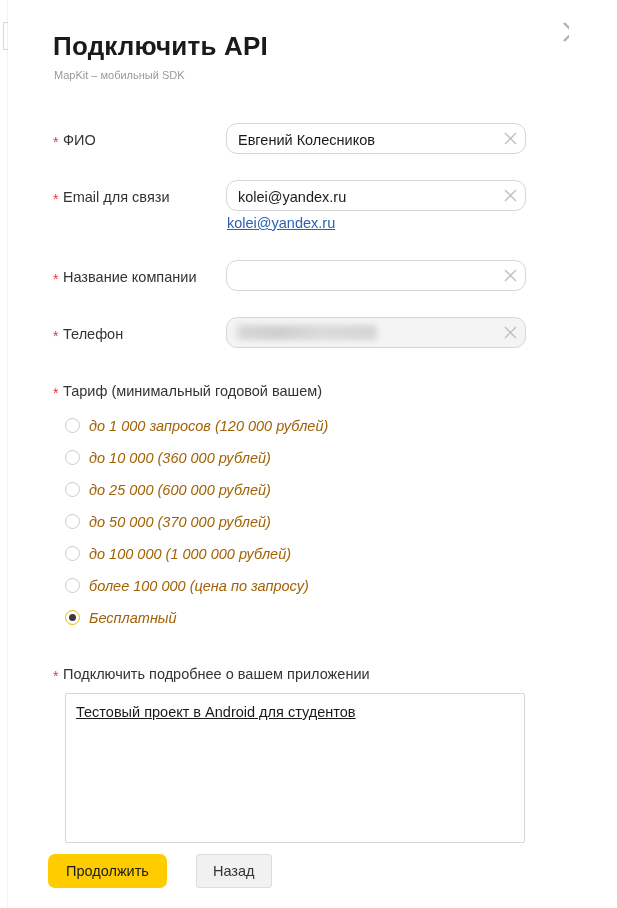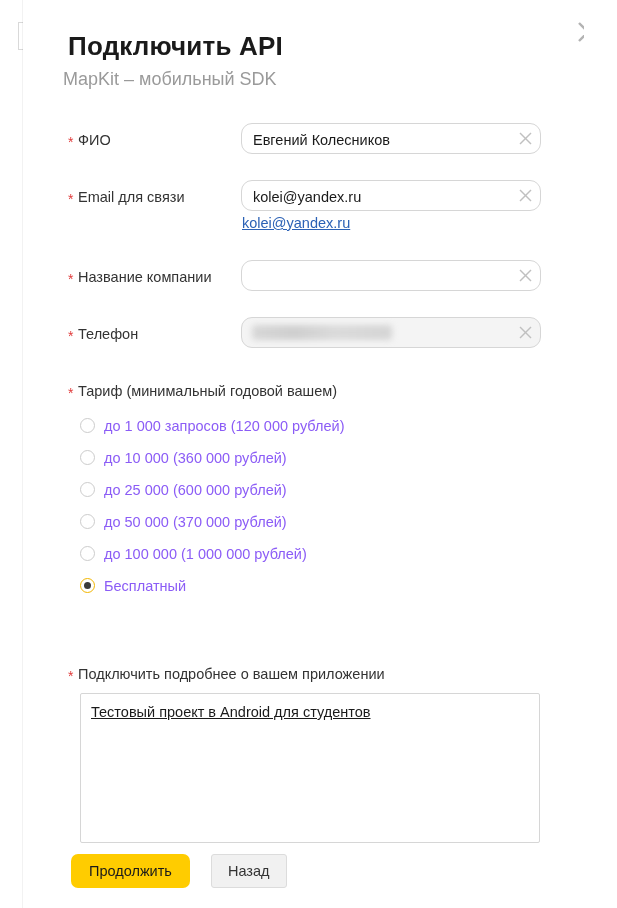--- a/index.html
+++ b/index.html
@@ -7,21 +7,20 @@
     padding: 0;
     background: #ffffff;
     font-family: "Liberation Sans", sans-serif;
   }
   #root {
     position: relative;
     width: 569px;
     height: 908px;
     overflow: hidden;
     background: #f2f2f2;
-    margin-left: 15px;
   }
   
   .page-bg {
     position: absolute;
     inset: 0;
     background: #ffffff;
   }
   .page-bg .left-strip {
     position: absolute;
     left: 0; top: 0;
@@ -67,23 +66,23 @@
     position: absolute;
     left: 45px;
     top: 31px;
     font-size: 26px;
     font-weight: bold;
     color: #1a1a1a;
     letter-spacing: 0.2px;
   }
   .modal-subtitle {
     position: absolute;
-    left: 40px;
+    left: 46px;
     top: 69px;
-    font-size: 18px;
+    font-size: 11px;
     color: #9a9a9a;
     text-align: center;
   }
 
   
   .scroll-area {
     position: absolute;
     left: 0;
     top: 104px;
     width: 597px;
@@ -238,21 +237,22 @@
     left: 3px;
     top: 3px;
     width: 7px;
     height: 7px;
     border-radius: 50%;
     background: #3b3b3b;
   }
   .radio-label {
     margin-left: 24px;
     font-size: 14.5px;
-    color: #8b5cf6;
+    color: #a16207;
+    font-style: italic;
   }
 
   
   .textarea-block {
     position: absolute;
     left: 57px;
     width: 460px;
     height: 150px;
   }
   .textarea-block textarea {
@@ -275,21 +275,21 @@
   .footer {
     position: absolute;
     left: 0;
     bottom: 0;
     width: 597px;
     height: 64px;
     background: #ffffff;
   }
   .btn-primary {
     position: absolute;
-    left: 48px;
+    left: 40px;
     top: 10px;
     height: 34px;
     padding: 0 18px;
     border: none;
     border-radius: 7px;
     background: #ffcc00;
     color: #1a1a1a;
     font-family: "Liberation Sans", sans-serif;
     font-size: 14.5px;
     cursor: pointer;
@@ -411,20 +411,24 @@
             <span class="radio-label">до 25 000 (600 000 рублей)</span>
           </div>
           <div class="radio-row">
             <span class="radio-mark"></span>
             <span class="radio-label">до 50 000 (370 000 рублей)</span>
           </div>
           <div class="radio-row">
             <span class="radio-mark"></span>
             <span class="radio-label">до 100 000 (1 000 000 рублей)</span>
           </div>
+          <div class="radio-row">
+            <span class="radio-mark"></span>
+            <span class="radio-label">более 100 000 (цена по запросу)</span>
+          </div>
           <div class="radio-row checked">
             <span class="radio-mark"></span>
             <span class="radio-label">Бесплатный</span>
           </div>
         </div>
 
         <div class="field-row" style="top:562px;">
           <span class="req">*</span>
           <span class="field-label">Подключить подробнее о вашем приложении</span>
         </div>

